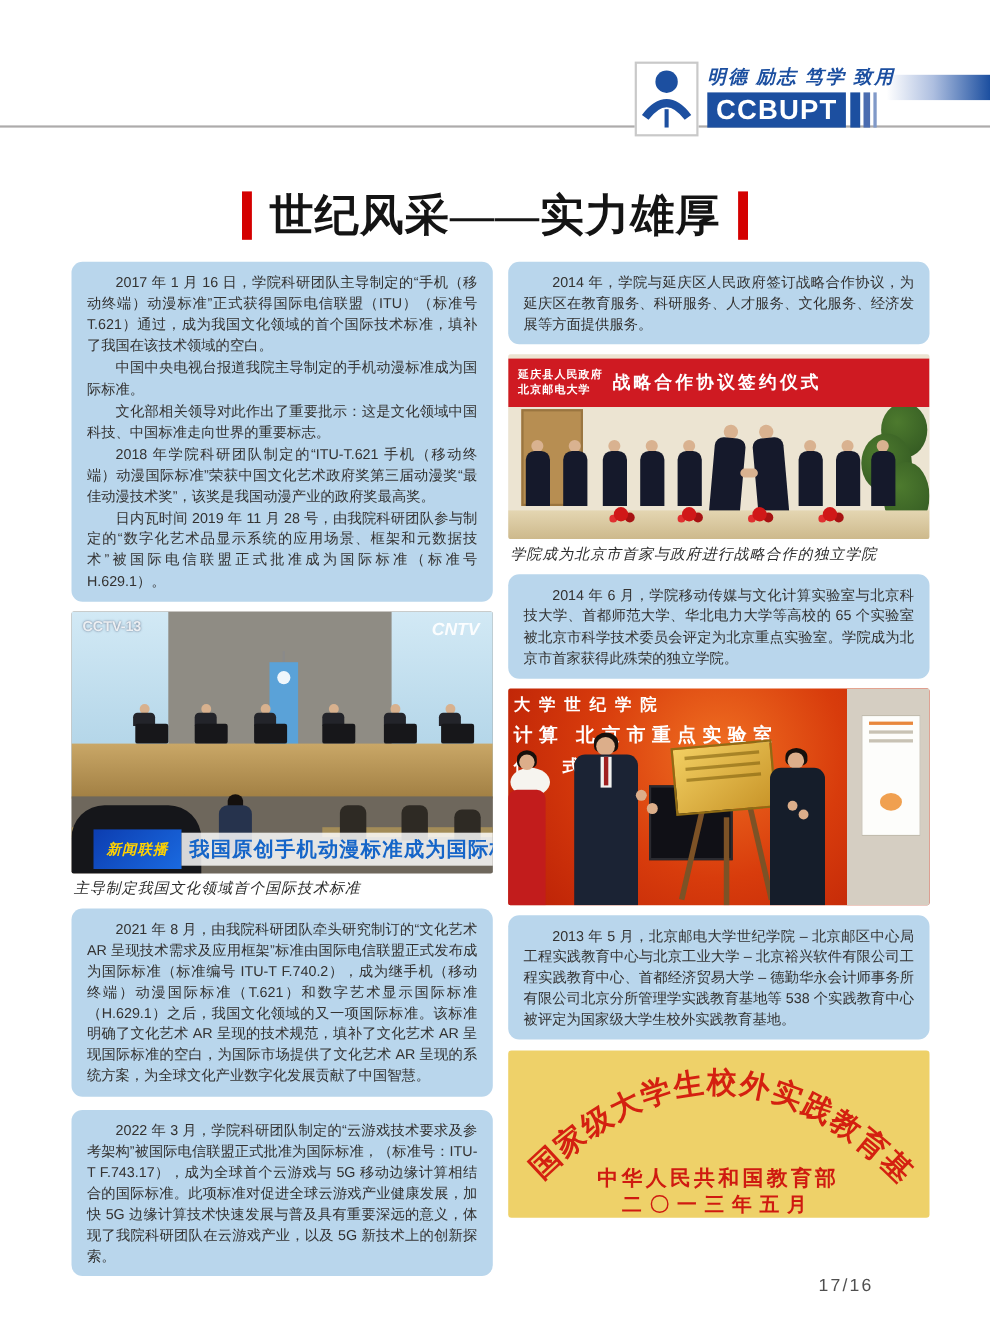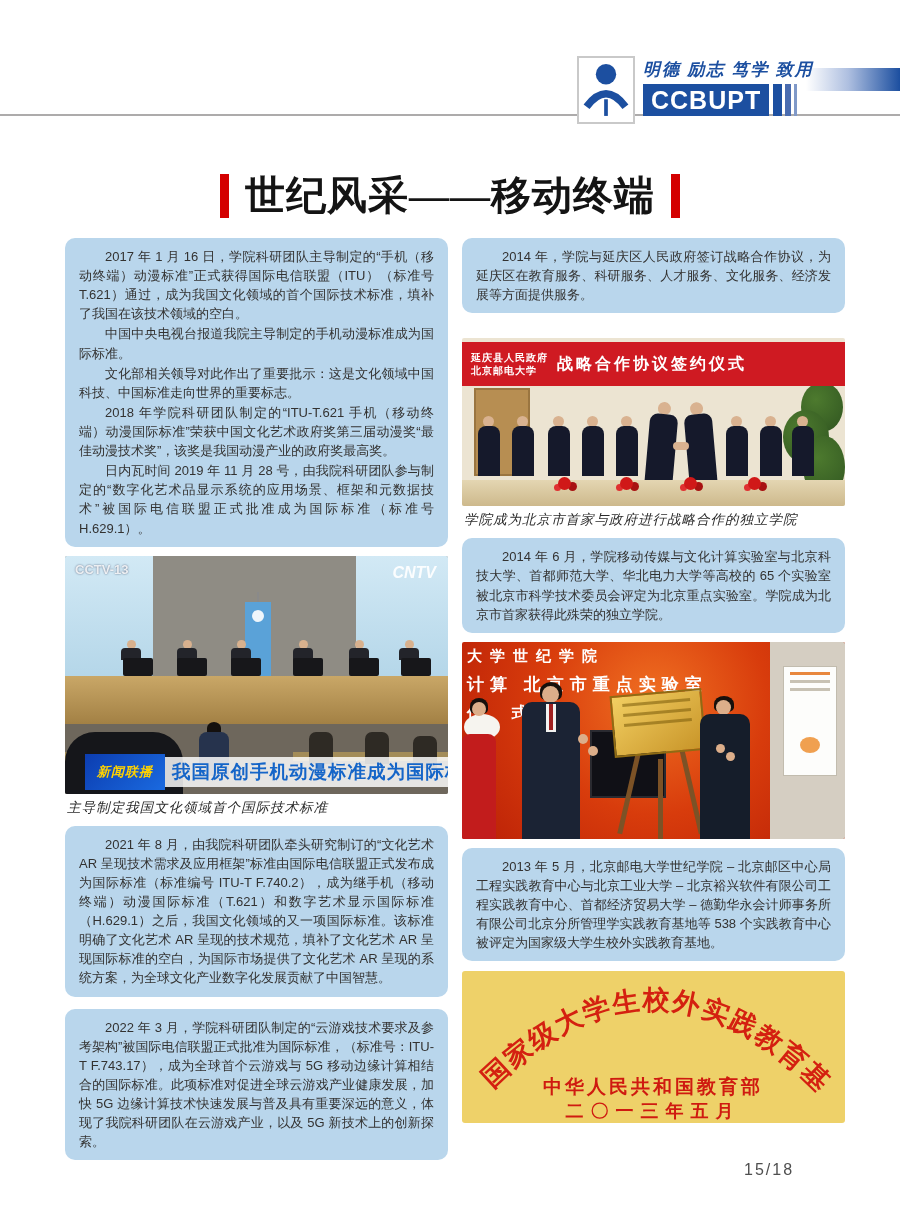--- a/index.html
+++ b/index.html
@@ -92,21 +92,21 @@
   }
   .np-headline {
     flex:1; height:30px; background:rgba(255,255,255,.83);
     color:var(--headline_blue,#1565c8); font-weight:bold; font-size:18.5px;
     display:flex; align-items:center; padding-left:7px; letter-spacing:1px; white-space:nowrap;
   }
   .np-wm-l { left:10px; top:6px; color:rgba(255,255,255,.85); font-weight:bold; font-size:13px; z-index:5; text-shadow:0 0 2px #55607a; }
   .np-wm-r { right:12px; top:8px; color:rgba(255,255,255,.92); font-weight:bold; font-style:italic; font-size:16px; z-index:5; }
 
   
-  .photo-signing { height:168px; background:#ece4d2;margin-top:16px; }
+  .photo-signing { height:168px; background:#ece4d2; }
   .sp-banner {
     left:0; right:0; top:4px; height:44px; background:var(--banner_red,#cf1a22);
     color:#fff; display:flex; align-items:center; padding:0 9px; box-sizing:border-box; z-index:2;
   }
   .sp-orgs { font-size:10px; font-weight:bold; line-height:1.3; letter-spacing:1px; margin-right:9px; white-space:nowrap; }
   .sp-title { font-size:16px; font-weight:bold; letter-spacing:3px; white-space:nowrap; }
   .sp-door { left:12px; top:50px; width:56px; height:88px; background:#b78e52; border:2px solid #9a7540; box-sizing:border-box; }
   .sp-leaf { border-radius:50%; background:radial-gradient(circle at 35% 35%, #4d7a2e, #2f5420); }
   .sp-person { top:78px; width:26px; height:60px; }
   .sp-person .h { position:absolute; left:7px; top:0; width:11px; height:11px; border-radius:50%; background:#d9b290; }
@@ -170,21 +170,21 @@
     <div class="brand-bars">
         <i></i>
         <i></i>
         <i></i>
       </div>
   </div>
   <div class="grad-bar"></div>
 
   <div class="title-block">
     <span class="title-bar l"></span>
-    <span class="title-text">世纪风采——移动终端</span>
+    <span class="title-text">世纪风采——实力雄厚</span>
     <span class="title-bar r"></span>
   </div>
 
   <div class="columns">
 
     <div class="col">
 
       <div class="tbox" style="margin-bottom:9px;">
         <p>2017 年 1 月 16 日，学院科研团队主导制定的“手机（移动终端）动漫标准”正式获得国际电信联盟（ITU）（标准号 T.621）通过，成为我国文化领域的首个国际技术标准，填补了我国在该技术领域的空白。</p>
         <p>中国中央电视台报道我院主导制定的手机动漫标准成为国际标准。</p>
@@ -368,14 +368,14 @@
           <text font-size="27" font-weight="bold" fill="#d42010" letter-spacing="2" font-family="'Liberation Serif', serif">
             <textPath href="#arcPath">国家级大学生校外实践教育基地</textPath>
           </text>
           <text x="191" y="122" text-anchor="middle" font-size="19" font-weight="bold" fill="#cf1a10" letter-spacing="3" font-family="'Liberation Serif', serif">中华人民共和国教育部</text>
           <text x="191" y="146" text-anchor="middle" font-size="18" font-weight="bold" fill="#cf1a10" letter-spacing="7" font-family="'Liberation Serif', serif">二〇一三年五月</text>
         </svg>
       </div>
     </div>
   </div>
 
-  <div class="page-num">15/18</div>
+  <div class="page-num">17/16</div>
 </div>
 
 </body></html>

